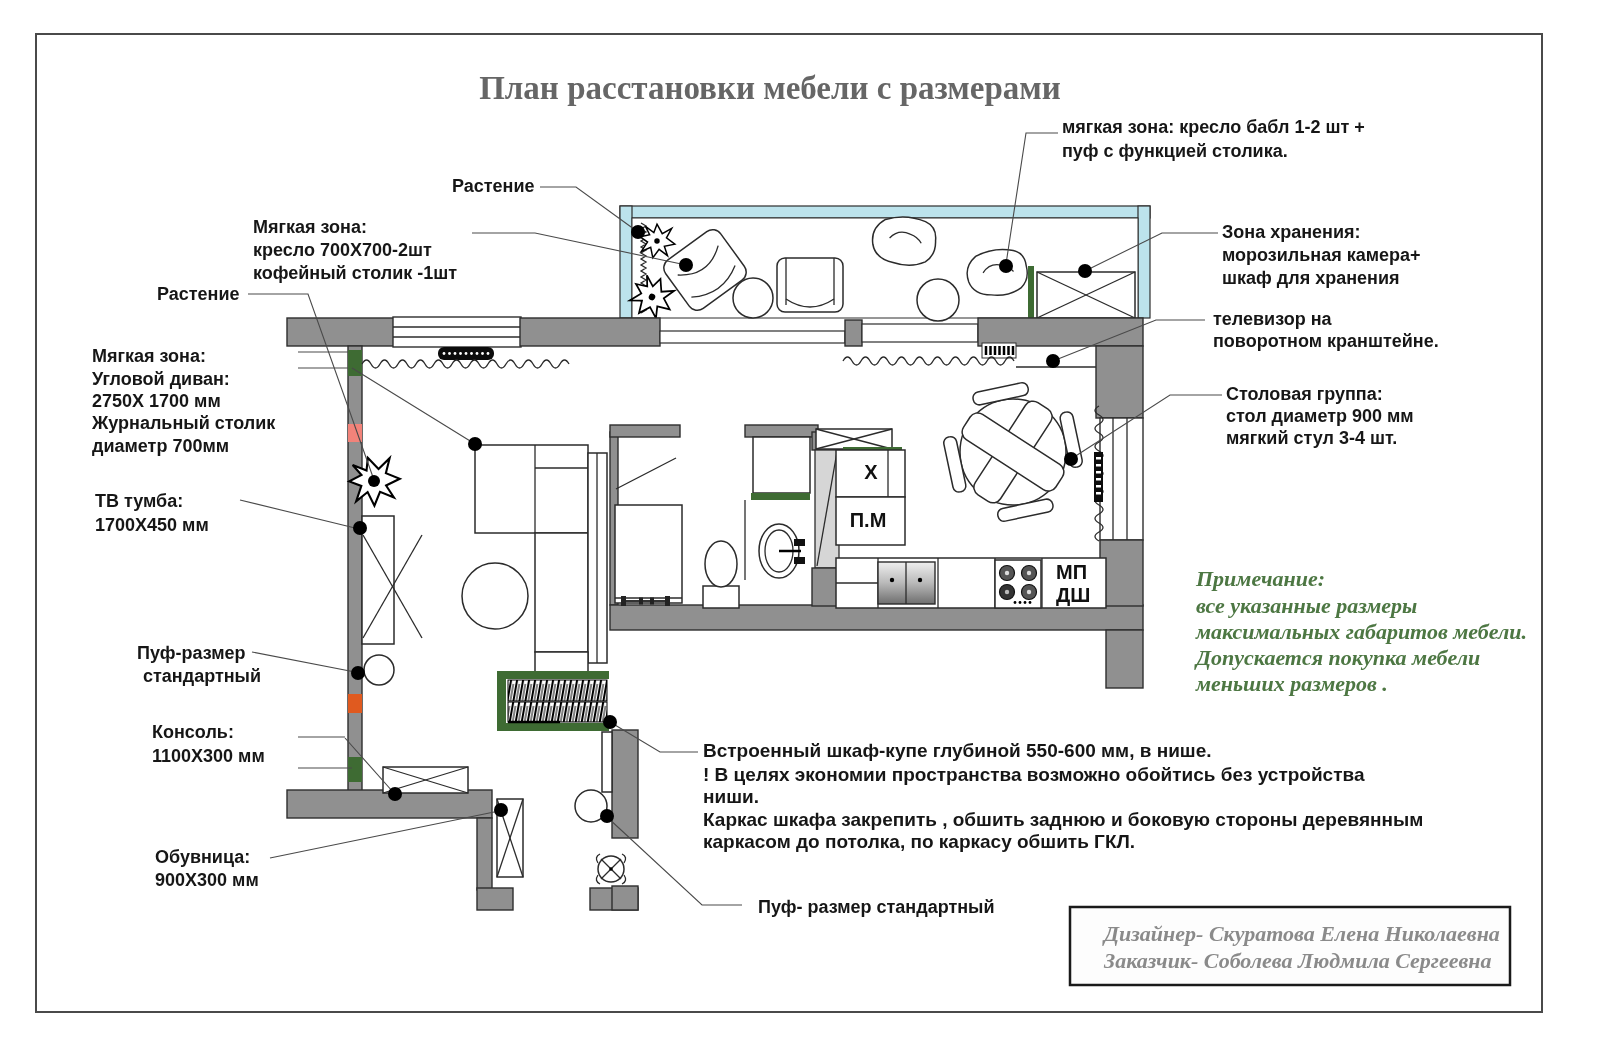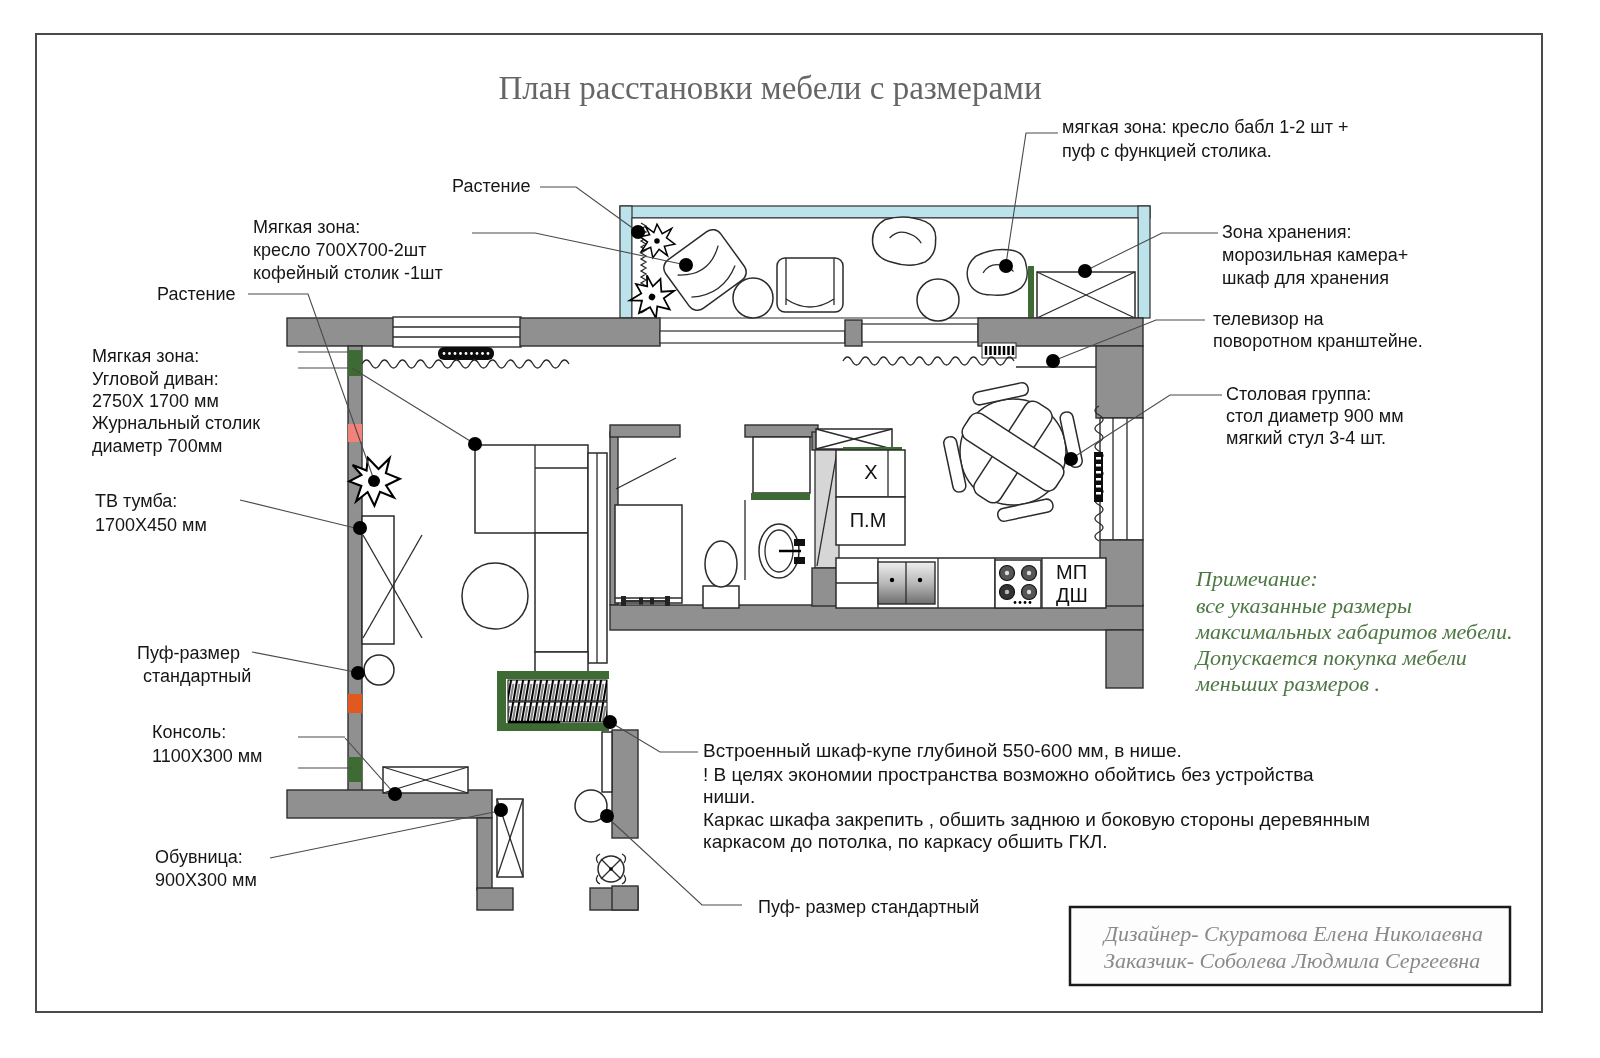--- a/index.html
+++ b/index.html
@@ -1,16 +1,16 @@
 <!DOCTYPE html>
 <html><head>
 <meta charset="utf-8">
 <style>
   html,body{margin:0;padding:0;background:#fff;}
-  .page{width:1600px;height:1058px;position:relative;background:#fff;overflow:hidden;}
+  .page{width:1600px;height:1058px;position:relative;background:#fff;overflow:hidden;font-weight:bold;}
   svg{display:block;}
   .title{font-family:"Liberation Serif",serif;font-size:33px;fill:#666;}
   .lbl{font-family:"Liberation Sans",sans-serif;font-size:18px;fill:#161616;}
   .lbl19{font-family:"Liberation Sans",sans-serif;font-size:19px;fill:#161616;}
   .plab{font-family:"Liberation Sans",sans-serif;font-size:20px;fill:#111;}
   .note{font-family:"Liberation Serif",serif;font-style:italic;font-size:22px;}
   .credits{font-family:"Liberation Serif",serif;font-style:italic;font-size:22px;fill:#8a8a8a;}
   .wall{fill:#909090;stroke:#2e2e2e;stroke-width:1.4;}
   .furn{fill:#fff;stroke:#2b2b2b;stroke-width:1.5;}
   .thin{fill:none;stroke:#2b2b2b;stroke-width:1.3;}

